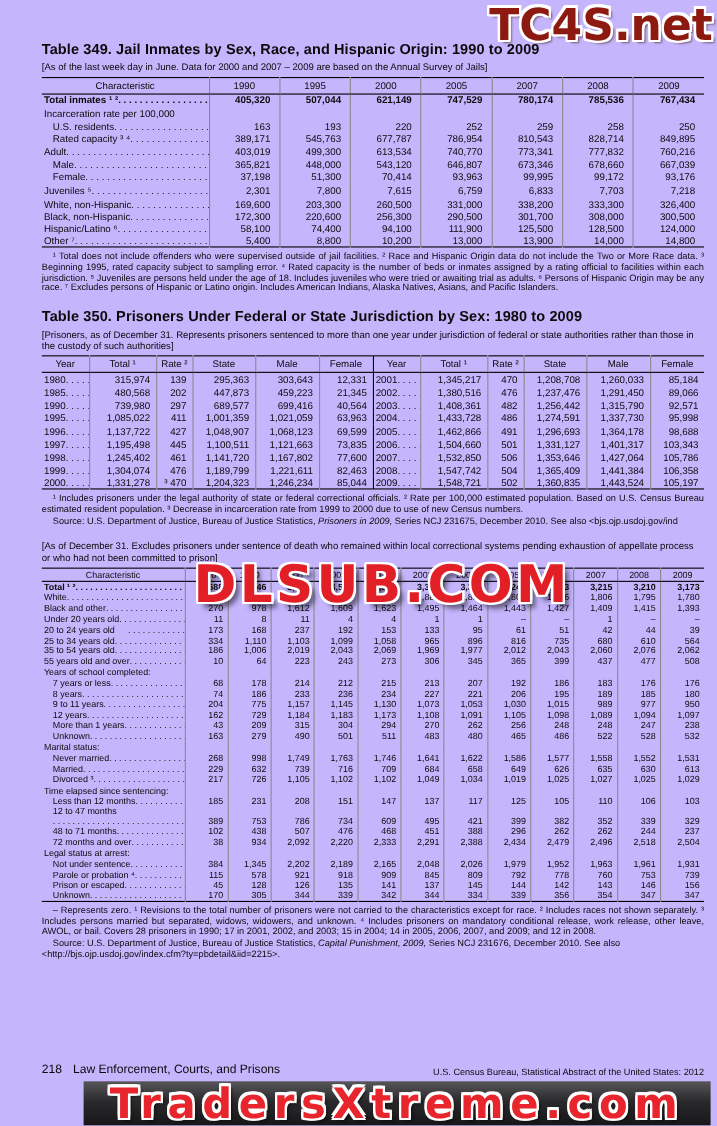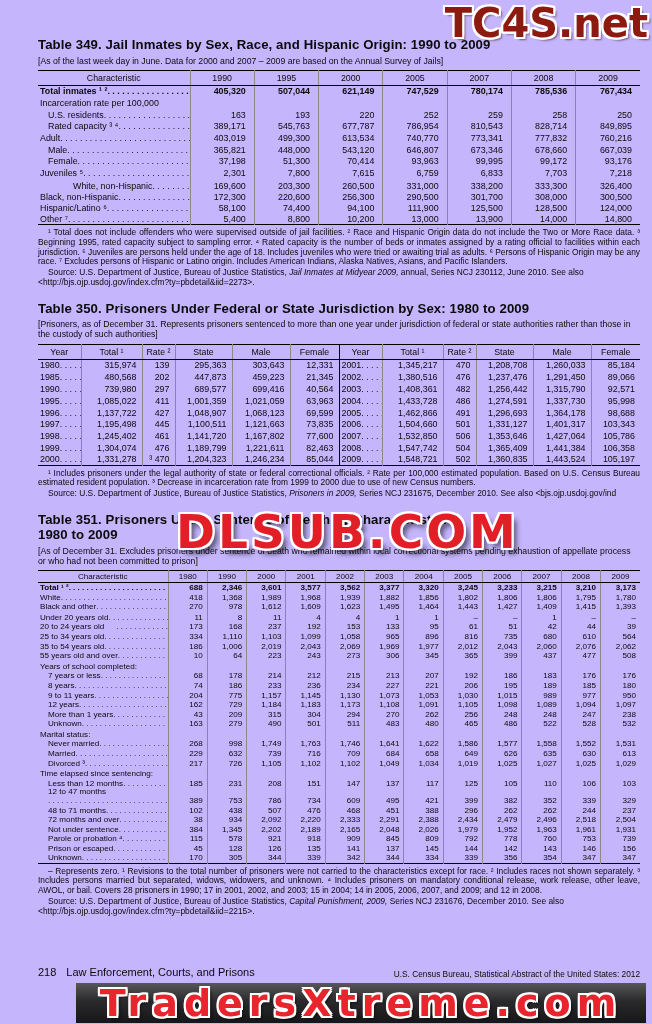--- a/index.html
+++ b/index.html
@@ -199,21 +199,21 @@
             <td class="num">2,301</td>
             <td class="num">7,800</td>
             <td class="num">7,615</td>
             <td class="num">6,759</td>
             <td class="num">6,833</td>
             <td class="num">7,703</td>
             <td class="num">7,218</td>
           </tr>
           <tr class="gap">
             <td class="stub">
-              <div class="lbl" style="padding-left: 2px; margin-left: 33px;">
+              <div class="lbl" style="padding-left: 2px;">
                 <span class="t">White, non-Hispanic</span>
                 <span class="dots"></span>
               </div>
             </td>
             <td class="num">169,600</td>
             <td class="num">203,300</td>
             <td class="num">260,500</td>
             <td class="num">331,000</td>
             <td class="num">338,200</td>
             <td class="num">333,300</td>
@@ -260,21 +260,20 @@
             <td class="num">8,800</td>
             <td class="num">10,200</td>
             <td class="num">13,000</td>
             <td class="num">13,900</td>
             <td class="num">14,000</td>
             <td class="num">14,800</td>
           </tr>
         </tbody>
     </table>
     <p class="footnotes">¹ Total does not include offenders who were supervised outside of jail facilities. ² Race and Hispanic Origin data do not include the Two or More Race data. ³ Beginning 1995, rated capacity subject to sampling error. ⁴ Rated capacity is the number of beds or inmates assigned by a rating official to facilities within each jurisdiction. ⁵ Juveniles are persons held under the age of 18. Includes juveniles who were tried or awaiting trial as adults. ⁶ Persons of Hispanic Origin may be any race. ⁷ Excludes persons of Hispanic or Latino origin. Includes American Indians, Alaska Natives, Asians, and Pacific Islanders.</p>
-    <p class="source"><span>Source: U.S. Department of Justice, Bureau of Justice Statistics, </span><span class="it">Jail Inmates at Midyear 2009,</span><span> annual, Series NCJ 230112, June 2010. See also &lt;http://bjs.ojp.usdoj.gov/index.cfm?ty=pbdetail&amp;iid=2273&gt;.</span></p>
   </section>
 
   <section class="tsec">
     <h2 class="tbl-title">Table 350. Prisoners Under Federal or State Jurisdiction by Sex: 1980 to 2009</h2>
     <p class="bracket-note">[Prisoners, as of December 31. Represents prisoners sentenced to more than one year under jurisdiction of federal or state authorities rather than those in the custody of such authorities]</p>
     <table class="data" id="t350-table">
         <colgroup>
           <col style="width: 43px;">
           <col style="width: 61px;">
           <col style="width: 33px;">
@@ -521,21 +520,20 @@
             <td class="num">1,443,524</td>
             <td class="num">105,197</td>
           </tr>
         </tbody>
     </table>
     <p class="footnotes">¹ Includes prisoners under the legal authority of state or federal correctional officials. ² Rate per 100,000 estimated population. Based on U.S. Census Bureau estimated resident population. ³ Decrease in incarceration rate from 1999 to 2000 due to use of new Census numbers.</p>
     <p class="source"><span>Source: U.S. Department of Justice, Bureau of Justice Statistics, </span><span class="it">Prisoners in 2009,</span><span> Series NCJ 231675, December 2010. See also &lt;bjs.ojp.usdoj.gov/ind</span></p>
   </section>
 
   <section class="tsec">
-    <h2 class="tbl-title"><span>Table 351. Prisoners Under Sentence of Death by Characteristic:</span><br><span>1980 to 2009</span></h2>
     <p class="bracket-note">[As of December 31. Excludes prisoners under sentence of death who remained within local correctional systems pending exhaustion of appellate process or who had not been committed to prison]</p>
     <table class="data" id="t351-table">
         <colgroup>
           <col style="width: 130px;">
         </colgroup>
       <thead>
           <tr>
             <th>Characteristic</th>
             <th>1980</th>
             <th>1990</th>
@@ -1022,20 +1020,39 @@
             <td class="num">2,220</td>
             <td class="num">2,333</td>
             <td class="num">2,291</td>
             <td class="num">2,388</td>
             <td class="num">2,434</td>
             <td class="num">2,479</td>
             <td class="num">2,496</td>
             <td class="num">2,518</td>
             <td class="num">2,504</td>
           </tr>
+          <tr class="gap">
+            <td class="stub">
+              <div class="lbl" style="padding-left: 2px;">
+                <span class="t">Legal status at arrest:</span>
+              </div>
+            </td>
+            <td class="num"></td>
+            <td class="num"></td>
+            <td class="num"></td>
+            <td class="num"></td>
+            <td class="num"></td>
+            <td class="num"></td>
+            <td class="num"></td>
+            <td class="num"></td>
+            <td class="num"></td>
+            <td class="num"></td>
+            <td class="num"></td>
+            <td class="num"></td>
+          </tr>
           <tr>
             <td class="stub">
               <div class="lbl" style="padding-left: 10px;">
                 <span class="t">Not under sentence</span>
                 <span class="dots"></span>
               </div>
             </td>
             <td class="num">384</td>
             <td class="num">1,345</td>
             <td class="num">2,202</td>

